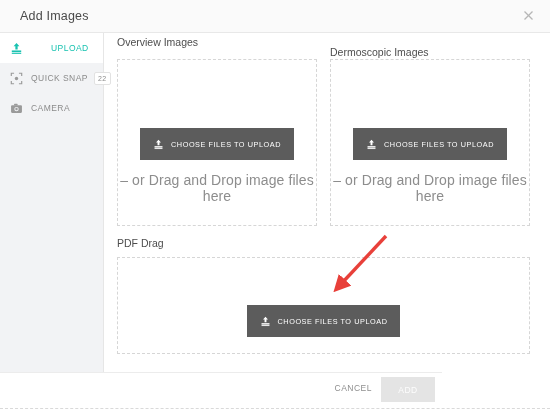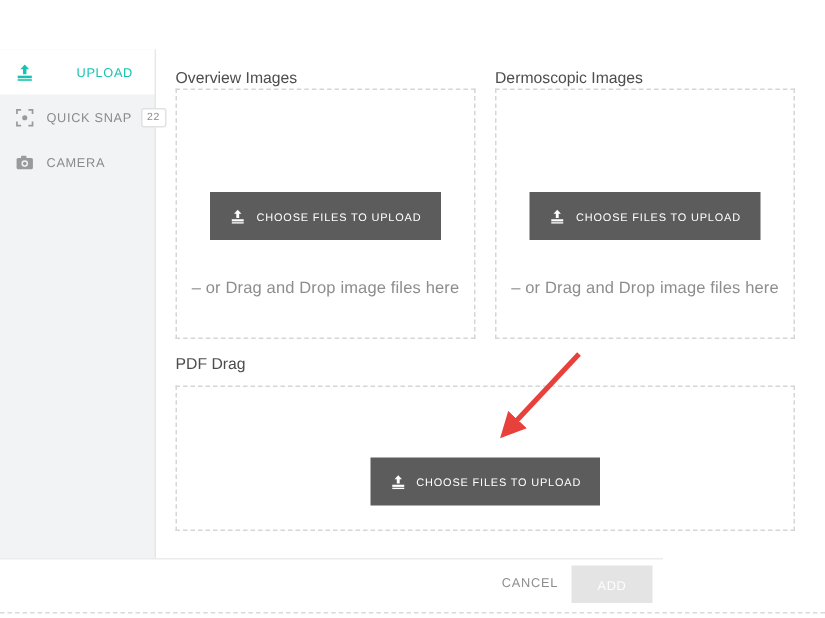--- a/index.html
+++ b/index.html
@@ -160,22 +160,22 @@
     width: 11px;
     height: 11px;
     margin-right: 7px;
     display: inline-flex;
     align-items: center;
     justify-content: center;
   }
   .upload-btn .ub-icon svg { display: block; }
 
   .dz-hint {
-    margin-top: 26px;
-    font-size: 11px;
+    margin-top: 12px;
+    font-size: 14px;
     color: #8d8d8d;
     letter-spacing: .1px;
   }
 
   
   .footer {
     position: absolute;
     left: 0; top: 372px;
     width: 442px;
     height: 34px;
@@ -233,20 +233,29 @@
     width: 550px;
     height: 412px;
     pointer-events: none;
   }
 </style>
 </head>
 <body>
 
 <div class="dialog">
 
+  <div class="titlebar">
+    <div class="titlebar-title">Add Images</div>
+    <div class="close-btn">
+      <svg width="11" height="11" viewBox="0 0 11 11" aria-hidden="true">
+        <line x1="1.5" y1="1.5" x2="9.5" y2="9.5" stroke="#b6b6b6" stroke-width="1.3"></line>
+        <line x1="9.5" y1="1.5" x2="1.5" y2="9.5" stroke="#b6b6b6" stroke-width="1.3"></line>
+      </svg>
+    </div>
+  </div>
 
   <div class="dialog-body">
 
     <div class="sidebar">
 
       <div class="side-item active" style="top:0;gap:20px;">
         <span class="si-icon">
           <svg width="13" height="13" viewBox="0 0 16 16" aria-hidden="true">
             <path d="M8 1.2 L11.6 5.2 L9.4 5.2 L9.4 9.2 L6.6 9.2 L6.6 5.2 L4.4 5.2 Z" fill="#18c2b0"></path>
             <rect x="2.2" y="10.4" width="11.6" height="2.1" fill="#18c2b0"></rect>
@@ -275,21 +284,21 @@
             <circle cx="8" cy="8.7" r="2.7" fill="#f2f3f5"></circle>
             <circle cx="8" cy="8.7" r="1.5" fill="#9a9a9a"></circle>
           </svg>
         </span>
         <span class="side-label">CAMERA</span>
       </div>
     </div>
 
     <div class="content">
 
-      <div class="section-label" style="left:13px; top:13px;">Overview Images</div>
+      <div class="section-label" style="left:13px; top:3px;">Overview Images</div>
       <div class="dropzone" style="left:13px; top:26px; width:200px; height:167px;">
         <div class="dz-inner" style="top:68px;">
           <button class="upload-btn">
             <span class="ub-icon">
               <svg width="11" height="11" viewBox="0 0 16 16" aria-hidden="true">
                 <path d="M8 1.2 L11.6 5.2 L9.4 5.2 L9.4 9.2 L6.6 9.2 L6.6 5.2 L4.4 5.2 Z" fill="#ffffff"></path>
                 <rect x="2.2" y="10.4" width="11.6" height="2.1" fill="#ffffff"></rect>
                 <rect x="2.2" y="13.3" width="11.6" height="1.3" fill="#ffffff"></rect>
               </svg>
             </span>

